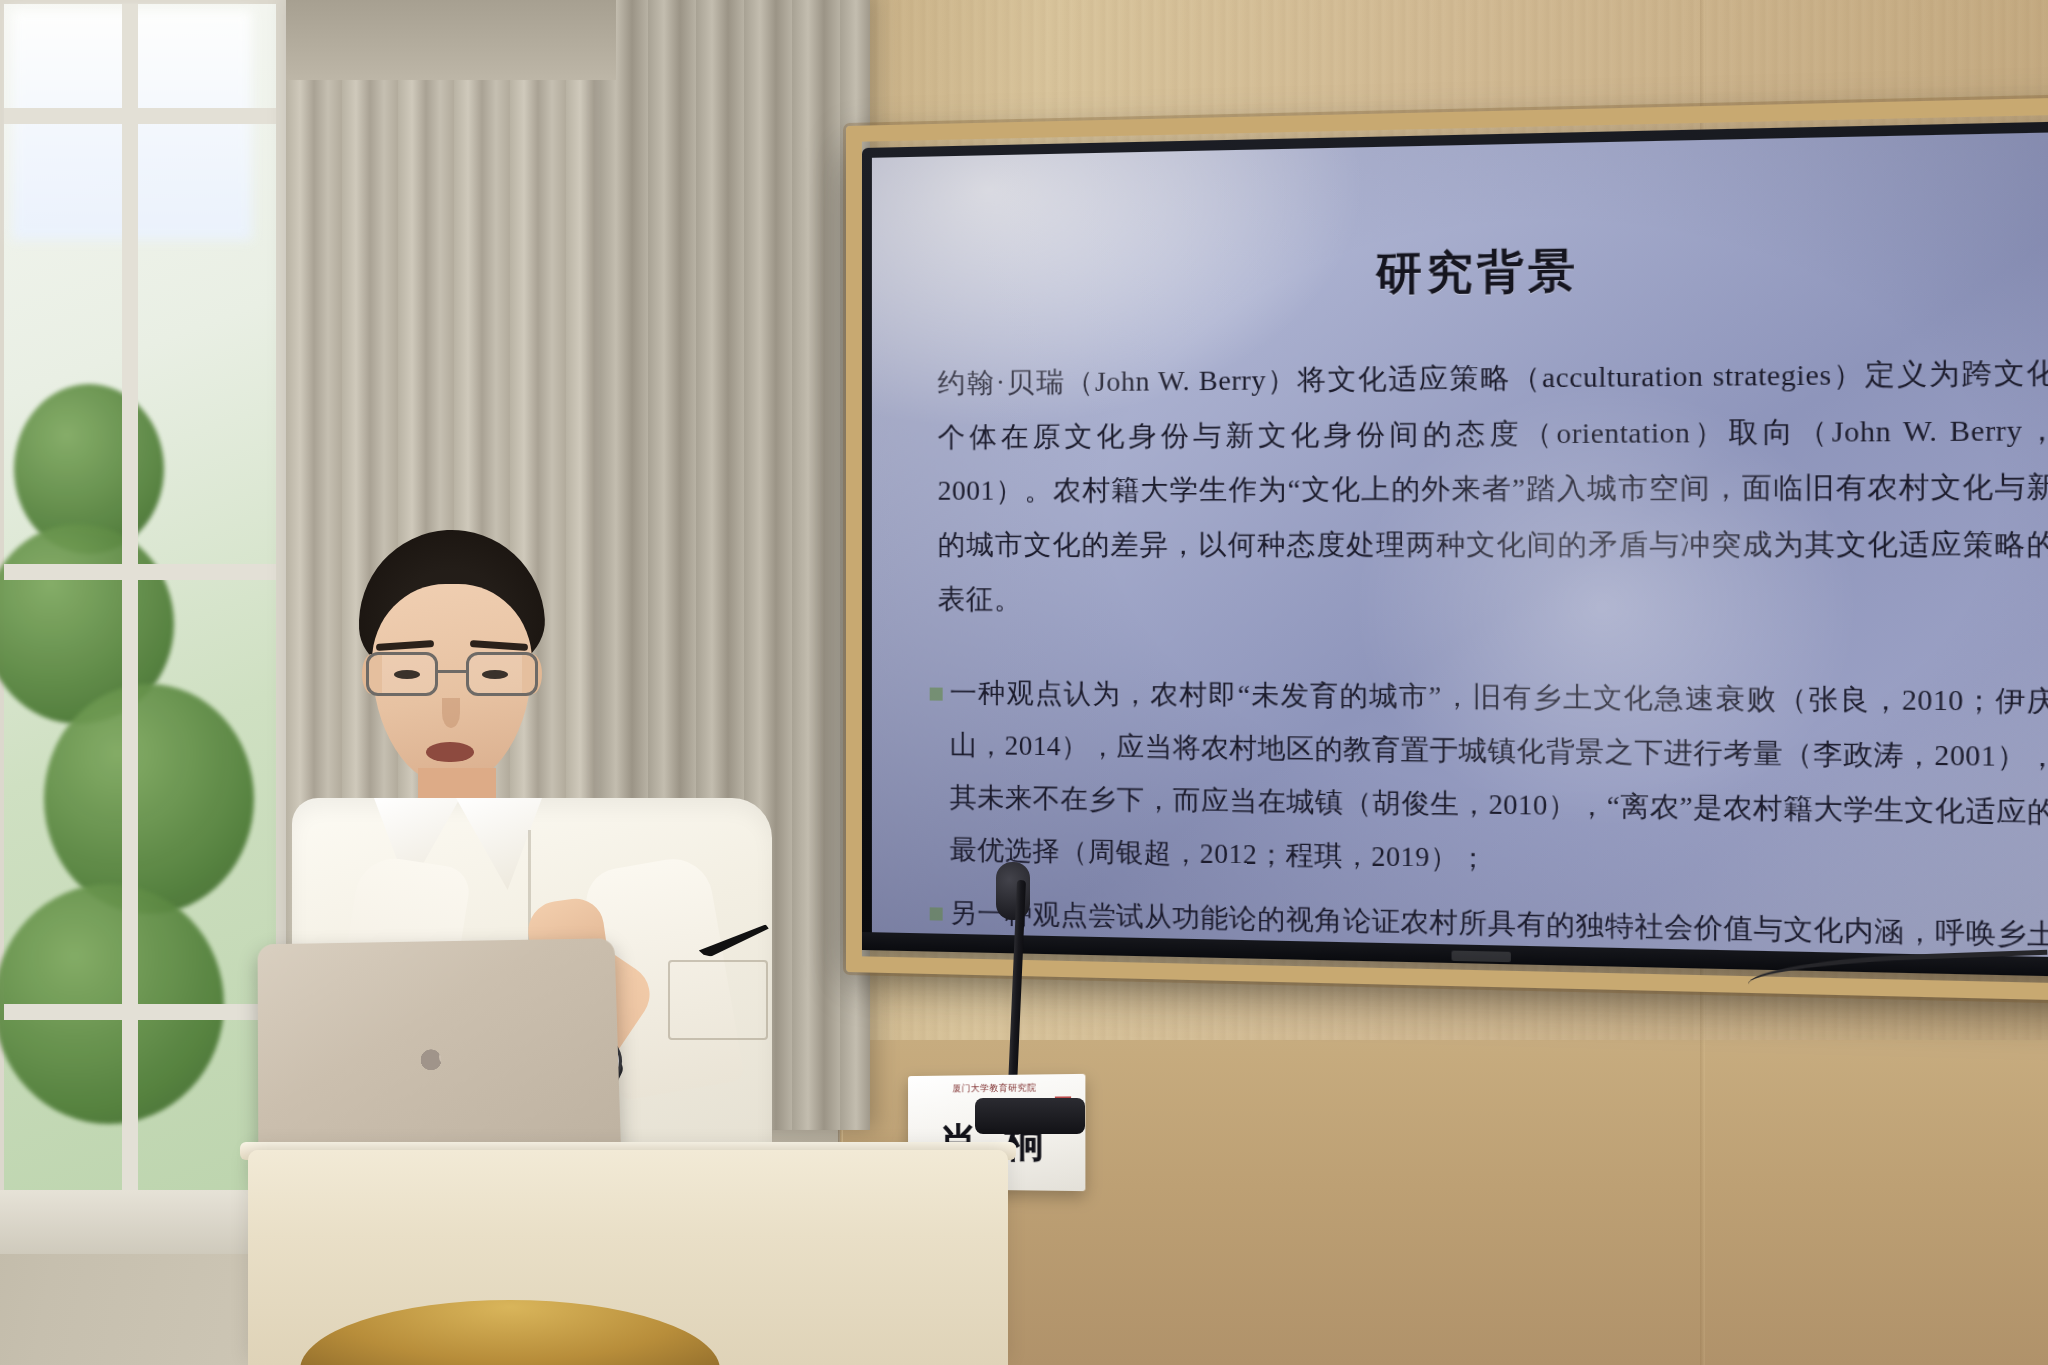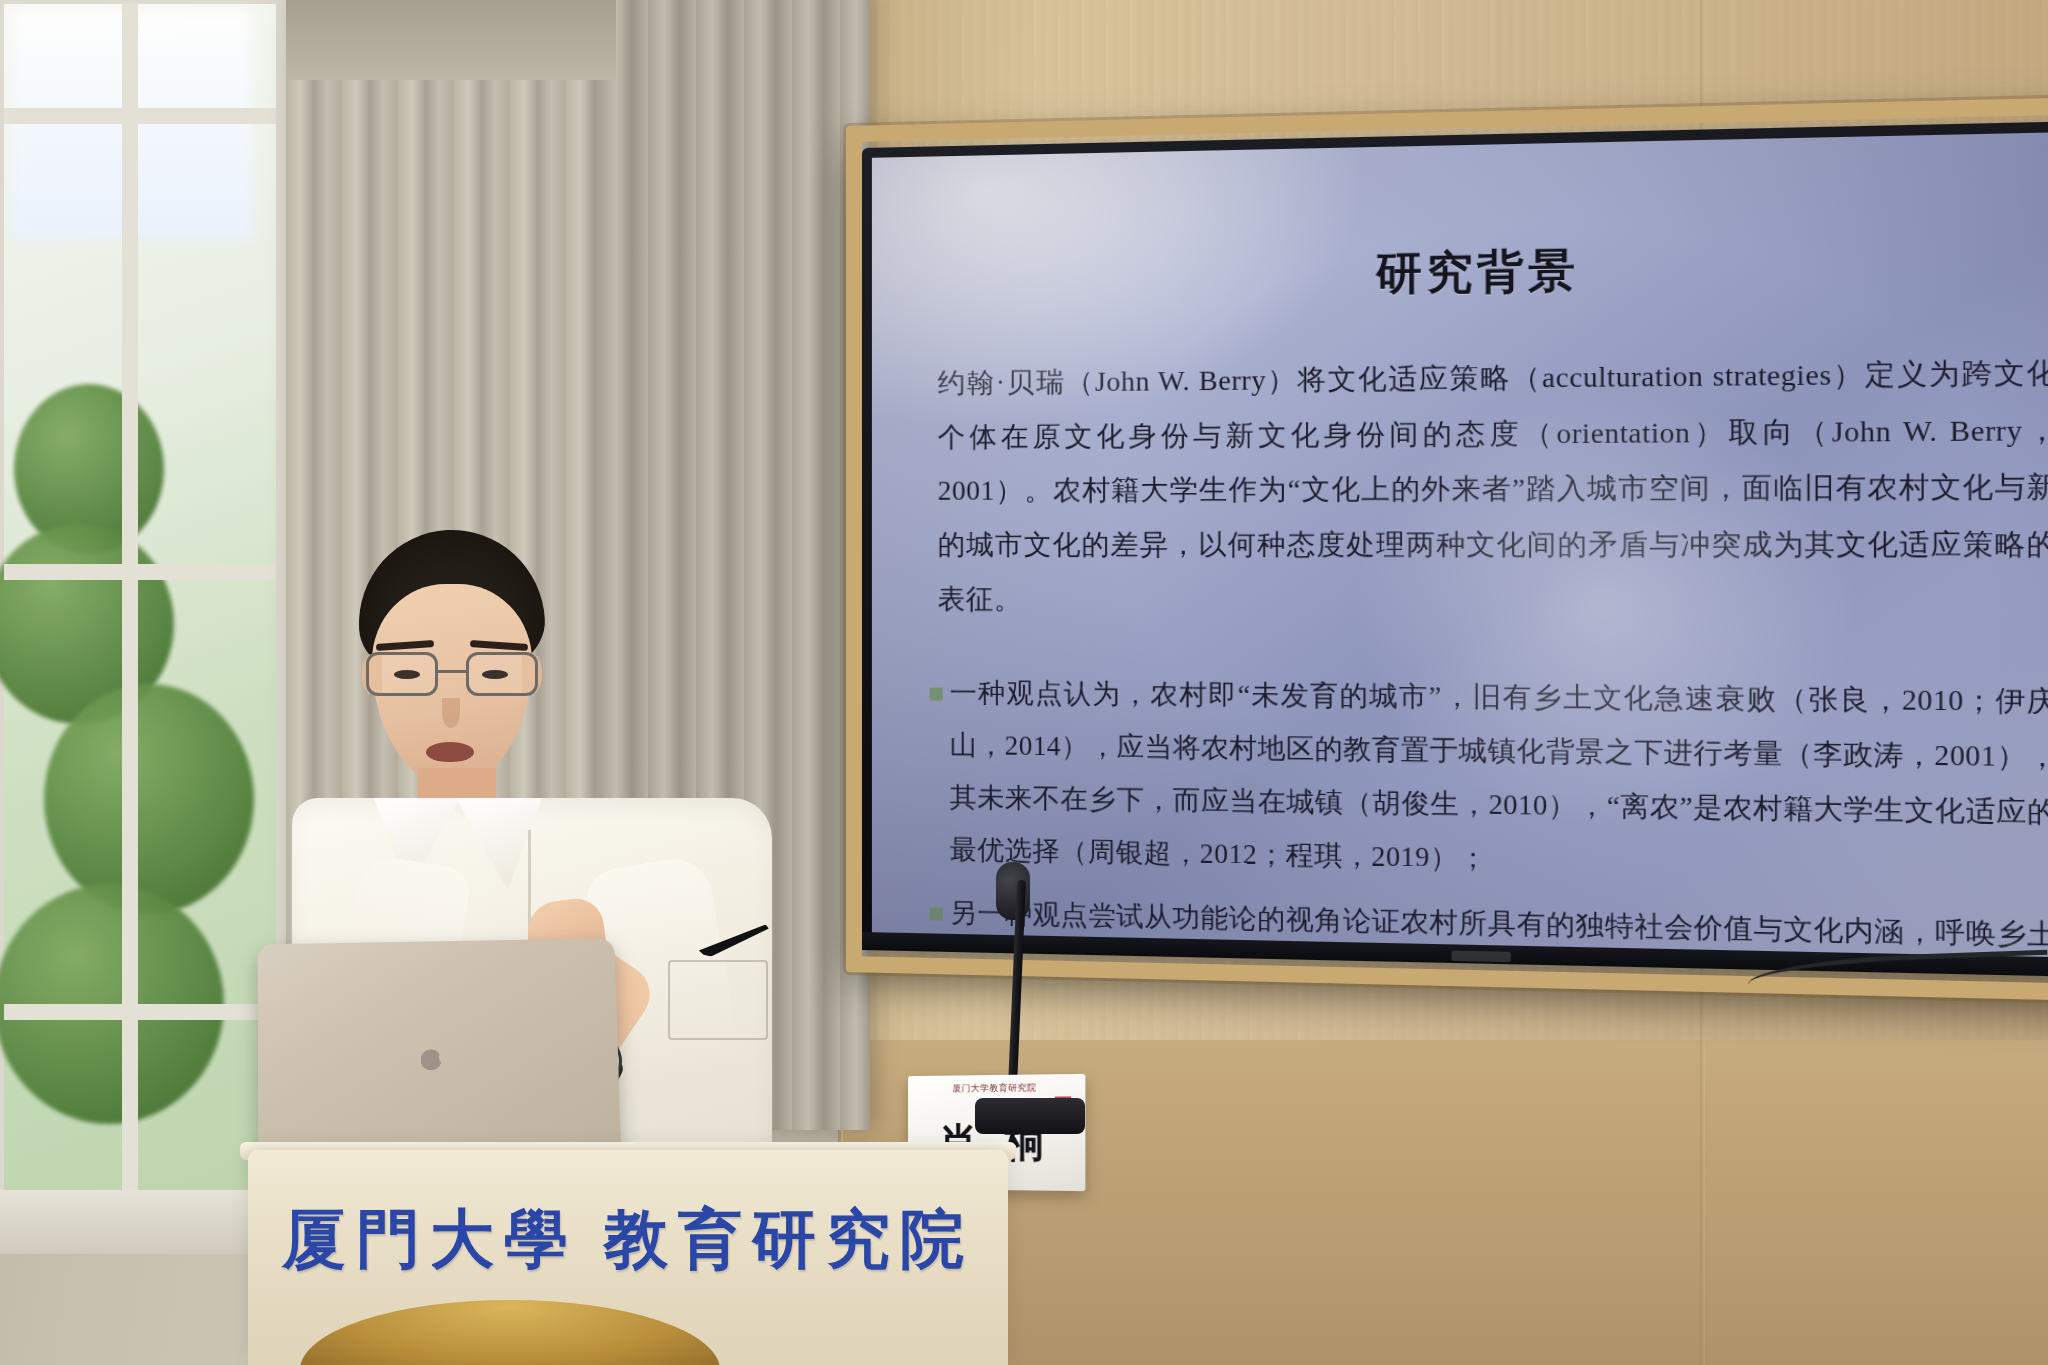--- a/index.html
+++ b/index.html
@@ -532,16 +532,15 @@
 
   <div class="nameplate">
     <div class="nameplate-header">厦门大学教育研究院</div>
     <div class="nameplate-seal"></div>
     <div class="nameplate-name">肖 桐</div>
   </div>
   <div class="table-mic-base"></div>
 
   <div class="podium-top"></div>
   <div class="podium"></div>
-  <div class="podium-text">厦門大學 教育研究院</div>
   <div class="podium-emblem"></div>
 
 </div>
 
 </body></html>

